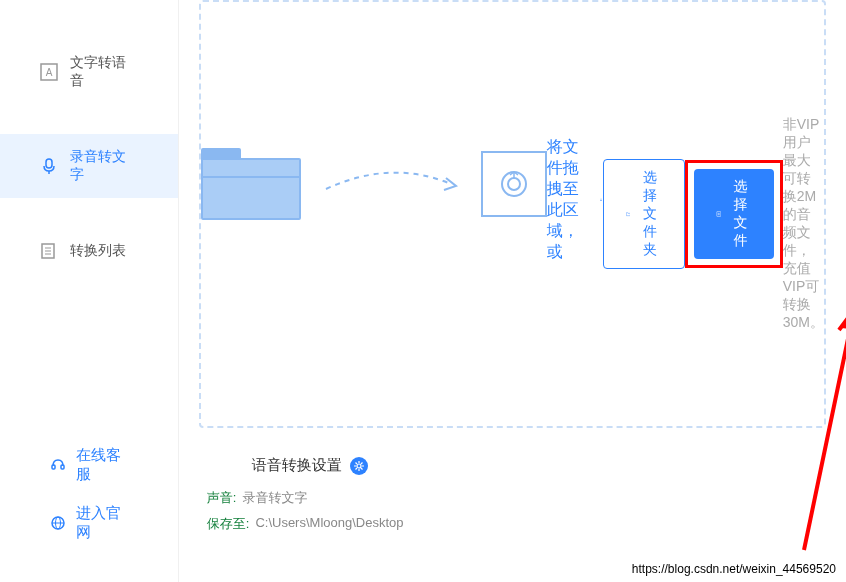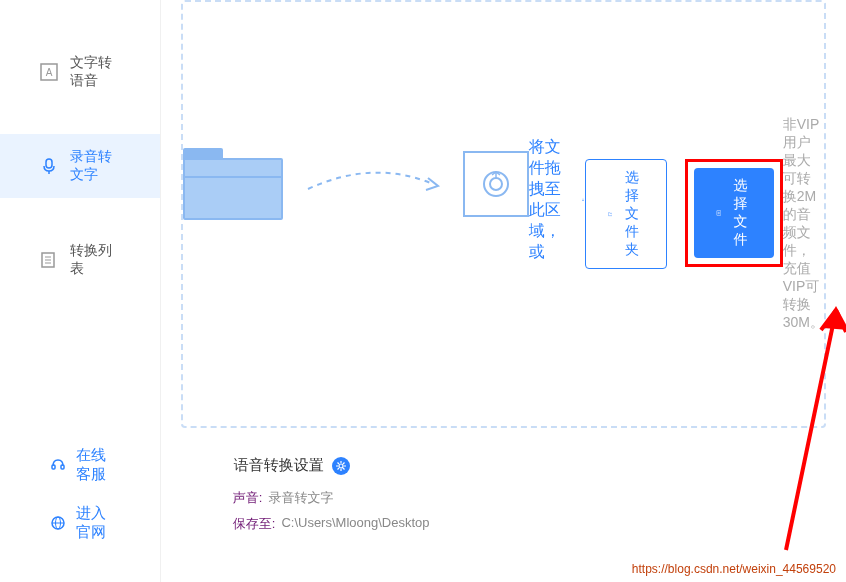--- a/index.html
+++ b/index.html
@@ -29,40 +29,40 @@
     .folder-tab { position: absolute; top: 0; left: 0; width: 40px; height: 14px; background: #8ab8f1; border-radius: 2px 2px 0 0; }
     .folder-body { position: absolute; top: 10px; left: 0; width: 100px; height: 62px; background: #aacdf6; border: 2px solid #8ab8f1; border-radius: 2px; }
     .folder-line { position: absolute; top: 28px; left: 0; width: 100px; height: 2px; background: #8ab8f1; }
     
     .arrow-curve { width: 140px; height: 40px; }
     
     .target-box { width: 66px; height: 66px; border: 2px solid #8ab8f1; display: flex; align-items: center; justify-content: center; }
     
     .drag-text { font-size: 16px; color: #2d82ff; margin-bottom: 28px; display: flex; align-items: center; gap: 8px; }
     
-    .button-row { display: flex; gap: 18px; align-items: flex-start; }
+    .button-row { display: flex; align-items: center; }
     
     .btn { display: flex; align-items: center; gap: 8px; padding: 9px 22px; border-radius: 4px; font-size: 14px; cursor: pointer; border: none; }
     .btn-outline { background: #fff; border: 1px solid #2d82ff; color: #2d82ff; }
     .btn-primary { background: #2d82ff; color: #fff; }
     
     .highlight-box { border: 3px solid #ff0000; padding: 6px; border-radius: 0; }
     
     .vip-note { font-size: 14px; color: #aaa; margin-top: 20px; }
     
     .settings-section { margin-top: 28px; padding-left: 8px; }
     .settings-title { font-size: 15px; color: #333; display: flex; align-items: center; gap: 8px; margin-bottom: 14px; margin-left: 45px; }
     .settings-row { font-size: 13px; color: #888; margin-bottom: 8px; display: flex; gap: 6px; }
-    .settings-label { color: #701a75; margin-left: 44px; }
+    .settings-label { color: #15803d; }
     
     .gear-icon { width: 18px; height: 18px; background: #2d82ff; border-radius: 50%; display: flex; align-items: center; justify-content: center; }
     
     .red-arrow { position: absolute; top: 300px; left: 610px; pointer-events: none; }
     
-    .watermark { position: absolute; bottom: 6px; right: 10px; font-size: 12px; color: #c2410c; }
+    .watermark { position: absolute; bottom: 6px; right: 10px; font-size: 12px; color: #000000; }
   </style>
 </head>
 <body>
 
 <div class="container">
   <div class="sidebar">
 
     <div class="nav-item">
       <span class="icon">
         <svg width="18" height="18" viewBox="0 0 18 18">

